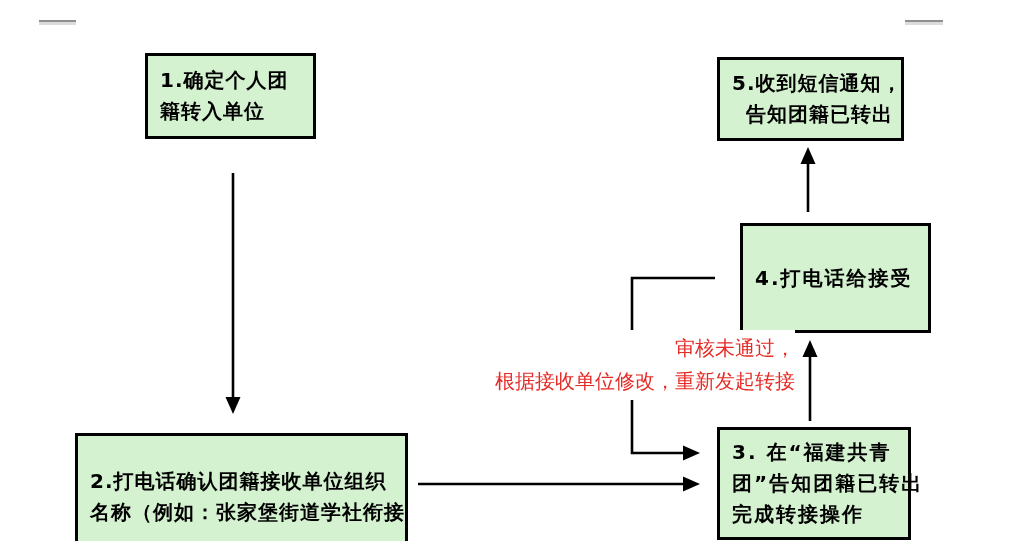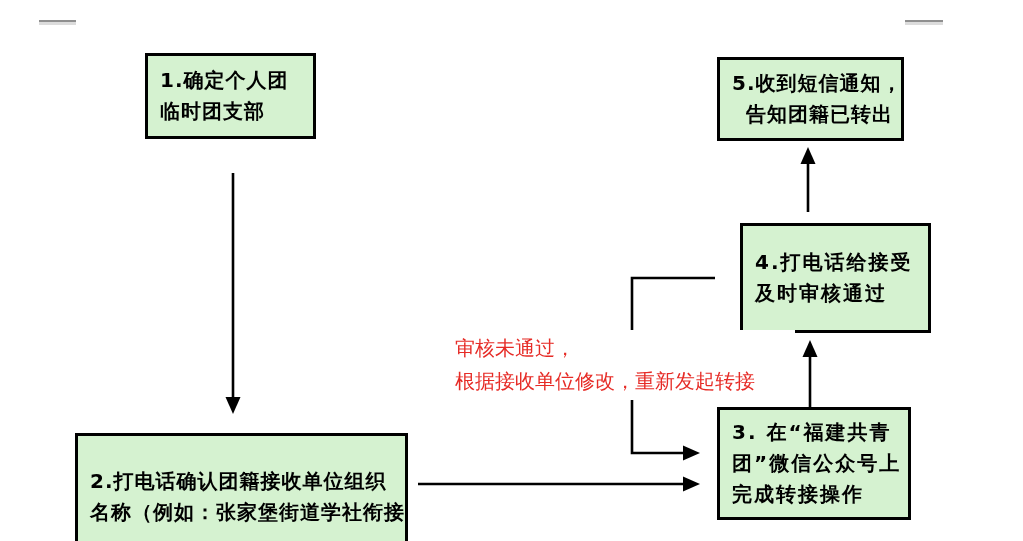--- a/index.html
+++ b/index.html
@@ -29,29 +29,29 @@
     justify-content: center;
     color: #000000;
     font-weight: bold;
     font-size: 20px;
     line-height: 31px;
     letter-spacing: 1px;
     padding: 4px 8px 4px 12px;
   }
   #box-step1 { left: 145px; top: 33px;  width: 171px; height: 86px; }
   #box-step2 { left: 75px;  top: 413px; width: 333px; height: 128px; }
-  #box-step3 { left: 717px; top: 387px; width: 194px; height: 113px; letter-spacing: 2px; }
+  #box-step3 { left: 717px; top: 407px; width: 194px; height: 113px; letter-spacing: 2px; }
   #box-step4 { left: 740px; top: 203px; width: 191px; height: 110px; letter-spacing: 2px; }
   #box-step5 { left: 717px; top: 37px;  width: 187px; height: 84px; text-align: right; }
   .reject-note {
     position: absolute;
     z-index: 3;
     left: 455px; top: 310px;
     width: 340px;
-    text-align: left;
+    text-align: right;
     color: #e62b26;
     font-size: 20px;
     line-height: 33px;
     background: #ffffff;
     padding: 2px 0;
   }
   .edge-artifact {
     position: absolute;
     z-index: 0;
     background: #dcdcdc;
@@ -97,37 +97,36 @@
       <polygon points="808,127 800.5,144 815.5,144" stroke="none"></polygon>
     </g>
     <g stroke="#000000" fill="none">
       <polyline points="715,258 632,258 632,433 686,433" stroke-width="2.6"></polyline>
       <polygon points="700,433 683,425.5 683,440.5" stroke="none" fill="#000000"></polygon>
     </g>
   </svg>
 
   <div class="box" id="box-step1">
     <span class="ln">1.确定个人团</span>
-    <span class="ln">临时团支部</span>
+    <span class="ln">籍转入单位</span>
   </div>
 
   <div class="box" id="box-step2">
     <span class="ln">2.打电话确认团籍接收单位组织</span>
     <span class="ln">名称（例如：张家堡街道学社衔接</span>
   </div>
 
   <div class="box" id="box-step3">
     <span class="ln">3. 在“福建共青</span>
-    <span class="ln">团”微信公众号上</span>
+    <span class="ln">团”告知团籍已转出</span>
     <span class="ln">完成转接操作</span>
   </div>
 
   <div class="box" id="box-step4">
     <span class="ln">4.打电话给接受</span>
-    <span class="ln">及时审核通过</span>
   </div>
 
   <div class="box" id="box-step5">
     <span class="ln">5.收到短信通知，</span>
     <span class="ln">告知团籍已转出</span>
   </div>
 
   <div class="reject-note">
     <span class="ln">审核未通过，</span>
     <span class="ln">根据接收单位修改，重新发起转接</span>

